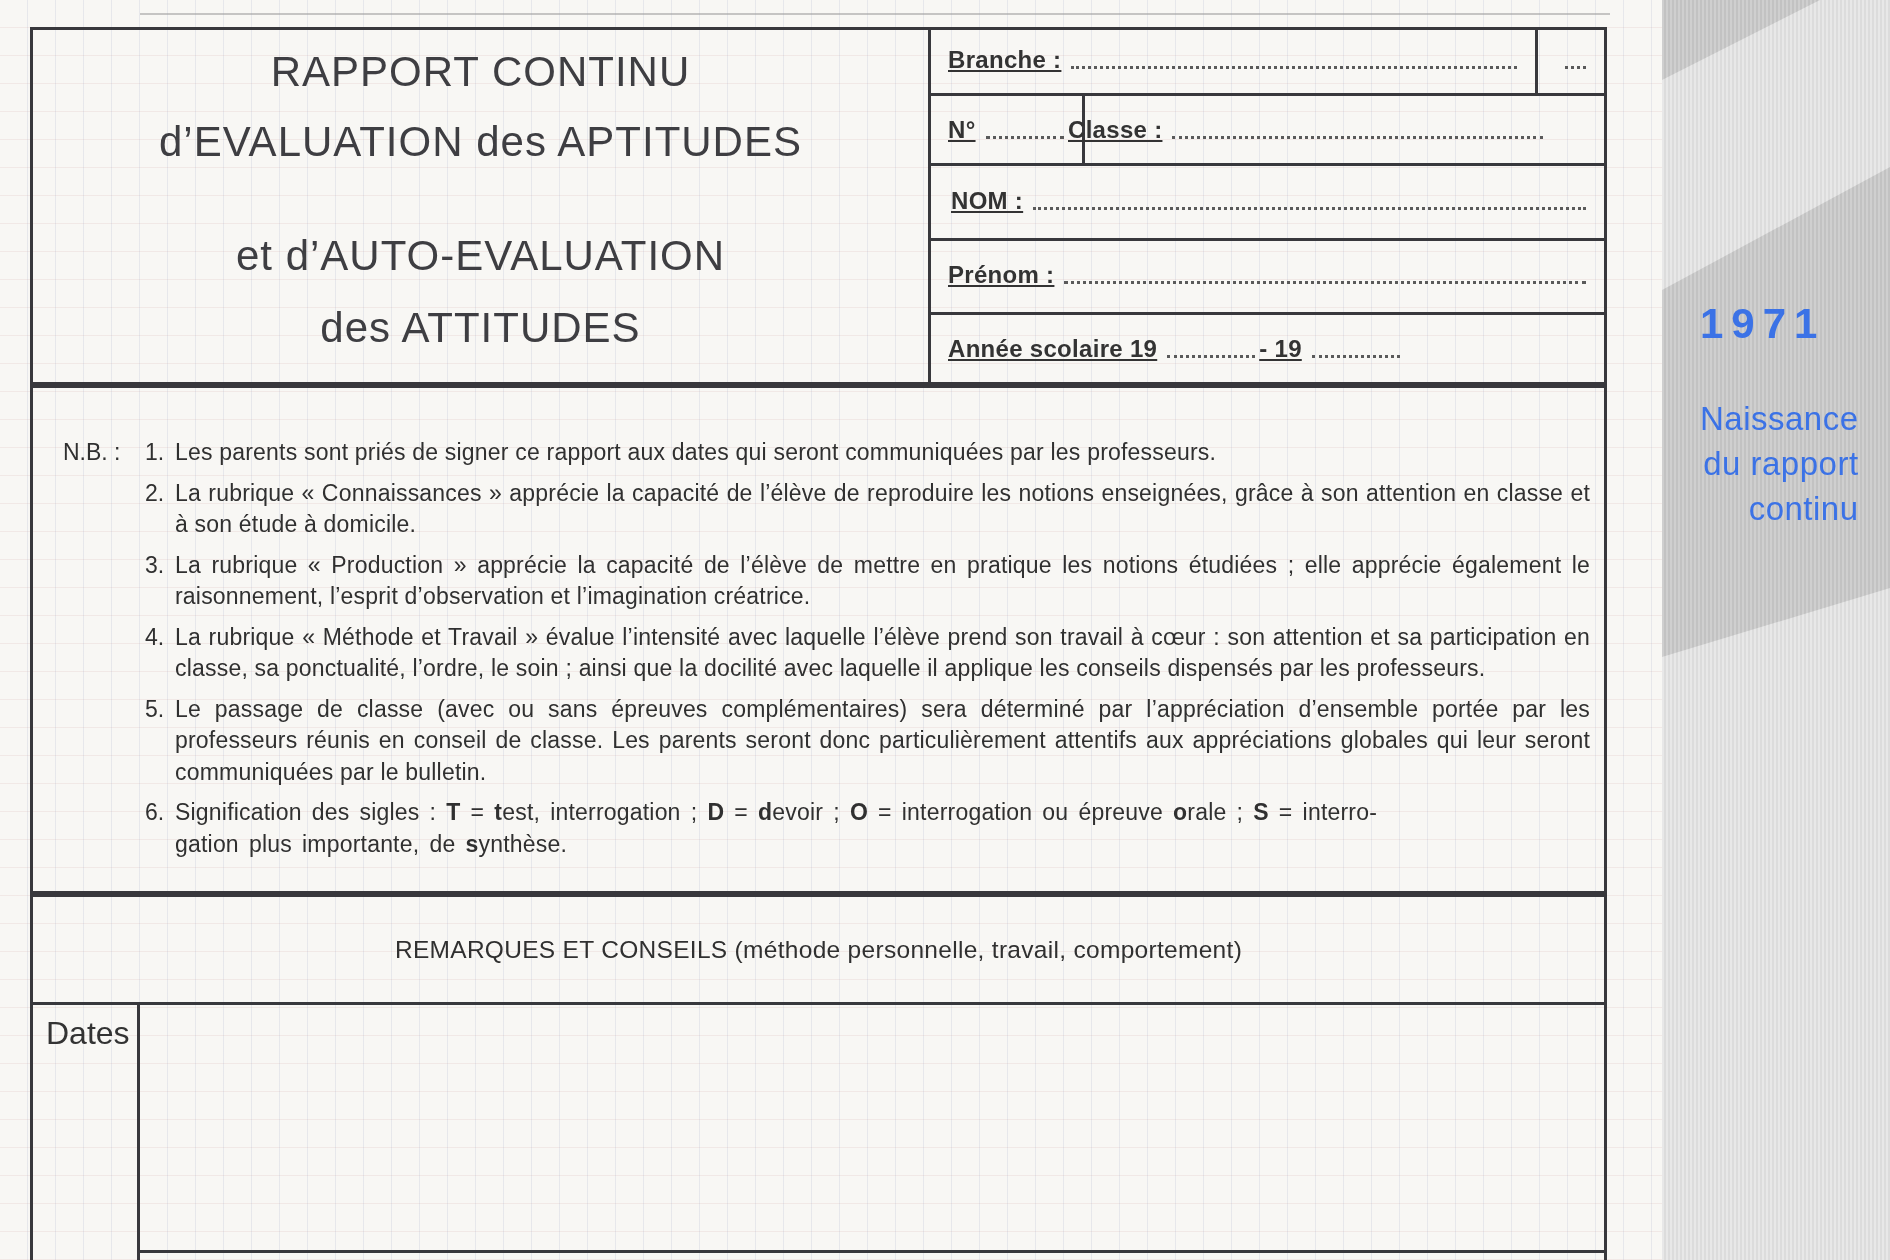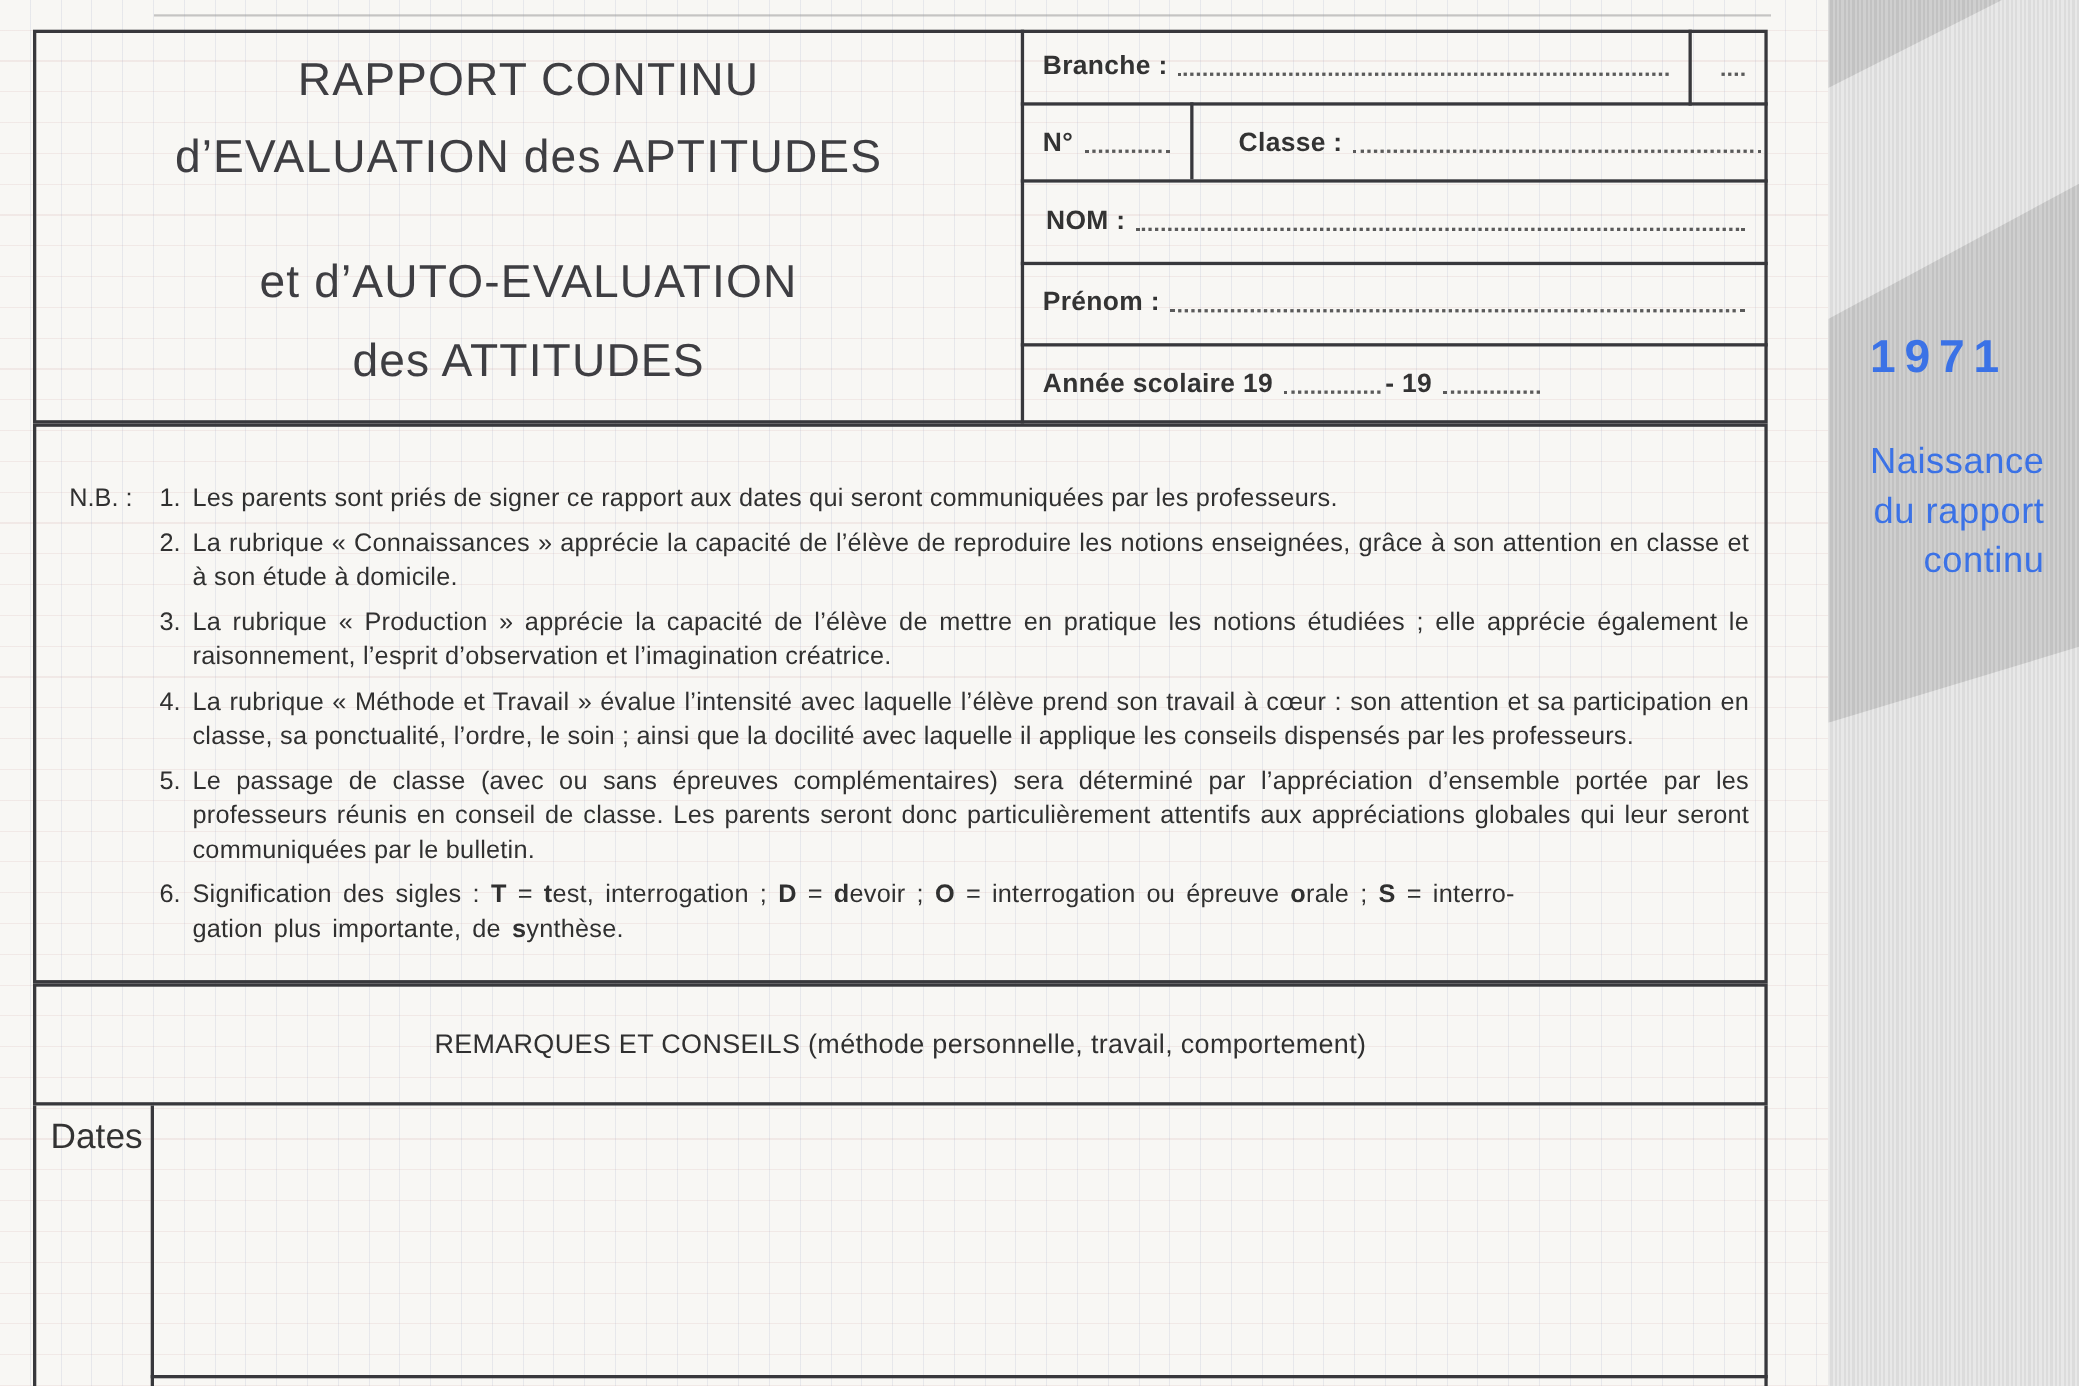--- a/index.html
+++ b/index.html
@@ -24,21 +24,21 @@
   .vline{position:absolute;width:3px;background:#38383c;}
   .hline{position:absolute;height:3px;background:#38383c;}
 
   
   .title-line{
     position:absolute;left:33px;width:895px;text-align:center;
     font-size:42px;letter-spacing:1px;color:#3e3e42;white-space:nowrap;
   }
 
   
-  .frow{position:absolute;display:flex;align-items:center;padding:0 14px 0 17px;box-sizing:border-box;}
+  .frow{position:absolute;display:flex;align-items:center;padding:0 14px 0 17px;box-sizing:border-box;text-decoration:underline;}
   .flabel{font-weight:700;font-size:24px;color:#333;letter-spacing:.3px;white-space:nowrap;}
   .dots{flex:1;border-bottom:3px dotted #5a5a5a;height:1px;align-self:center;margin:14px 4px 0 10px;}
   .dots.fixed{flex:0 0 auto;}
 
   
   .nb-content{position:absolute;left:63px;top:437px;width:1527px;}
   .nb-row{display:flex;margin-bottom:9px;font-size:23px;line-height:31.5px;color:#303030;}
   .nb-lab{flex:0 0 82px;font-size:23px;color:#303030;white-space:nowrap;}
   .nb-num{flex:0 0 30px;text-align:left;}
   .nb-txt{flex:1;text-align:justify;letter-spacing:.2px;}
@@ -95,21 +95,21 @@
 <div class="frow" style="left:1538px;top:27px;width:66px;height:66px;">
   <span class="dots"></span>
 </div>
 <div class="hline" style="left:928px;top:93px;width:679px;"></div>
 
 <div class="frow" style="left:931px;top:96px;width:151px;height:67px;">
   <span class="flabel">N°</span>
   <span class="dots"></span>
 </div>
 <div class="vline" style="left:1082px;top:93px;height:70px;"></div>
-<div class="frow" style="left:1109px;top:96px;width:510px;height:67px;">
+<div class="frow" style="left:1051px;top:96px;width:510px;height:67px;">
   <span class="flabel">Classe :</span>
   <span class="dots"></span>
 </div>
 <div class="hline" style="left:928px;top:163px;width:679px;"></div>
 
 <div class="frow" style="left:931px;top:166px;width:673px;height:69px;padding-left:20px;">
   <span class="flabel">NOM :</span>
   <span class="dots"></span>
 </div>
 <div class="hline" style="left:928px;top:238px;width:679px;"></div>

